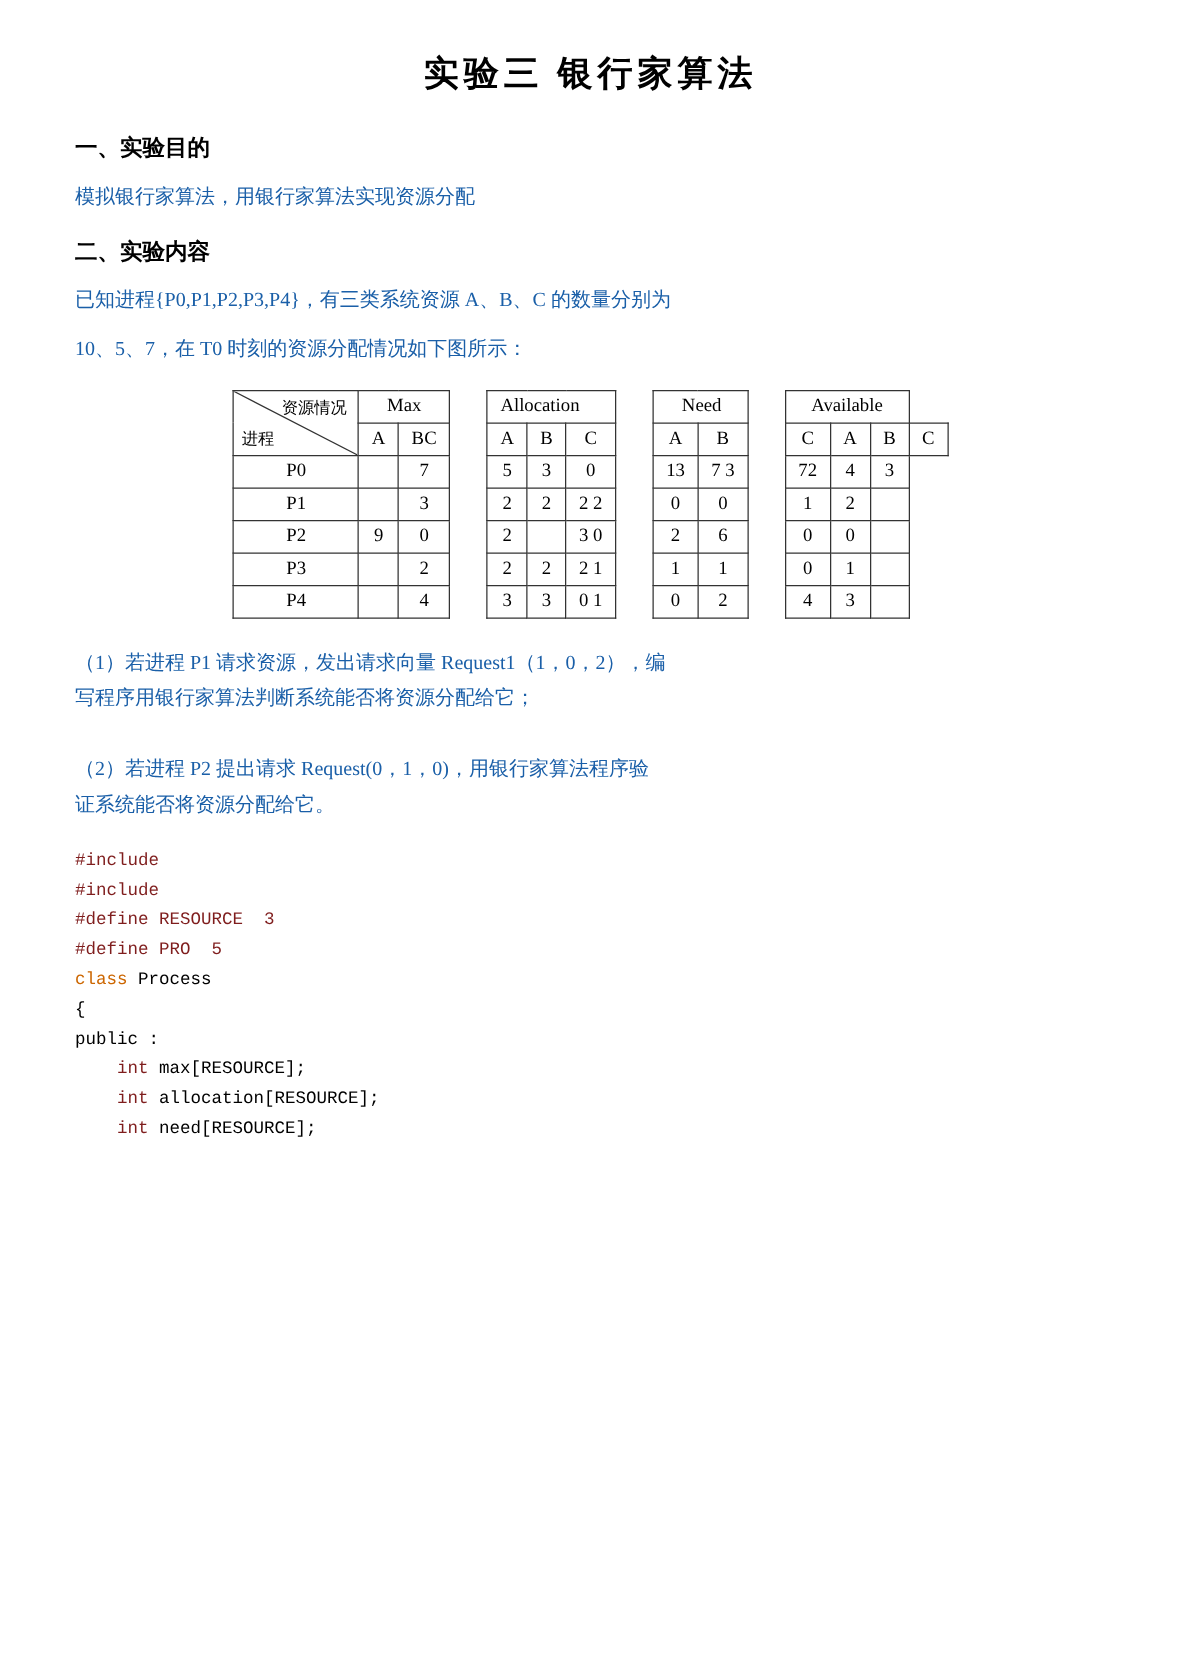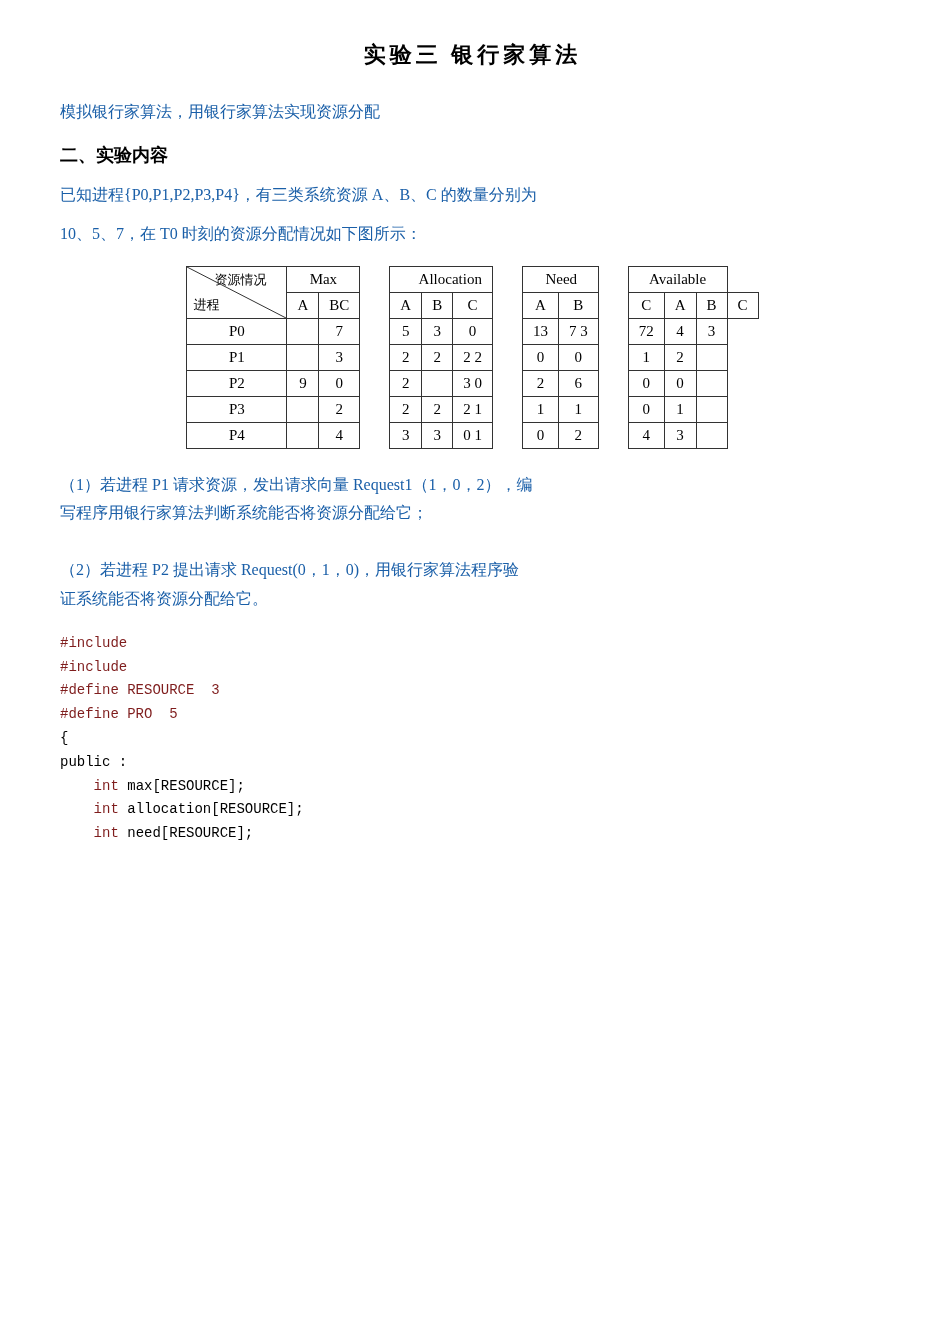--- a/index.html
+++ b/index.html
@@ -11,21 +11,21 @@
       background: #fff;
       font-family: "SimSun", "宋体", serif;
       font-size: 16px;
       color: #000;
       padding: 40px 60px;
       max-width: 945px;
       min-height: 1337px;
     }
     .page-title {
       text-align: center;
-      font-size: 22px;
+      font-size: 28px;
       font-weight: bold;
       margin-bottom: 28px;
       letter-spacing: 4px;
     }
     .section-heading {
       font-size: 18px;
       font-weight: bold;
       color: #000;
       margin-bottom: 14px;
     }
@@ -58,21 +58,21 @@
     .diagonal-header {
       position: relative;
       width: 100px;
       height: 48px;
       padding: 0;
       overflow: hidden;
     }
     .diagonal-header .top-right {
       position: absolute;
       top: 4px;
-      right: 20px;
+      right: 9px;
       font-size: 13px;
     }
     .diagonal-header .bottom-left {
       position: absolute;
       bottom: 4px;
       left: 6px;
       font-size: 13px;
     }
     .diagonal-header .diag-line {
       position: absolute;
@@ -104,20 +104,21 @@
   </style>
 </head>
 <body>
 
 
 
 <h1 class="page-title">实验三    银行家算法</h1>
 
 
 <div class="section-gap">
+  <div class="section-heading">一、实验目的</div>
   <div class="body-text">模拟银行家算法，用银行家算法实现资源分配</div>
 </div>
 
 
 <div class="section-gap">
   <div class="section-heading">二、实验内容</div>
   <div class="body-text">已知进程{P0,P1,P2,P3,P4}，有三类系统资源 A、B、C 的数量分别为</div>
   <div class="body-text">10、5、7，在 T0 时刻的资源分配情况如下图所示：</div>
 </div>
 
@@ -129,21 +130,21 @@
       <tr>
         <td rowspan="2" class="diagonal-header">
           <svg class="diag-line" width="100%" height="100%">
             <line x1="0" y1="0" x2="100%" y2="100%" stroke="#333" stroke-width="1"></line>
           </svg>
           <span class="top-right">资源情况</span>
           <span class="bottom-left">进程</span>
         </td>
         <td colspan="2" style="font-weight:normal;">Max</td>
         <td style="border:none;min-width:10px;"></td>
-        <td colspan="3" style="text-align:right;font-weight:normal;">Allocation</td>
+        <td colspan="3" style="text-align:left;font-weight:normal;">Allocation</td>
         <td style="border:none;min-width:10px;"></td>
         <td colspan="2" style="text-align:center;font-weight:normal;padding-left:12px;">Need</td>
         <td style="border:none;min-width:10px;"></td>
         <td colspan="3" style="text-align:center;font-weight:normal;">Available</td>
       </tr>
 
       <tr>
         <td>A</td>
         <td>BC</td>
         <td style="border:none;"></td>
@@ -258,20 +259,21 @@
   （2）若进程 P2 提出请求 Request(0，1，0)，用银行家算法程序验<br>
   证系统能否将资源分配给它。
 </div>
 
 
 <div class="code-block">
   <span class="code-line kw-blue">#include</span>
   <span class="code-line kw-blue">#include</span>
   <span class="code-line kw-blue">#define RESOURCE  3</span>
   <span class="code-line kw-blue">#define PRO  5</span>
+  <span class="code-line"><span class="kw-orange">class</span><span class="kw-black"> Process</span></span>
   <span class="code-line kw-black">{</span>
   <span class="code-line kw-black">public :</span>
   <span class="code-line">    <span class="kw-blue">int</span><span class="kw-black"> max[RESOURCE];</span></span>
   <span class="code-line">    <span class="kw-blue">int</span><span class="kw-black"> allocation[RESOURCE];</span></span>
   <span class="code-line">    <span class="kw-blue">int</span><span class="kw-black"> need[RESOURCE];</span></span>
 </div>
 
 
 
 

